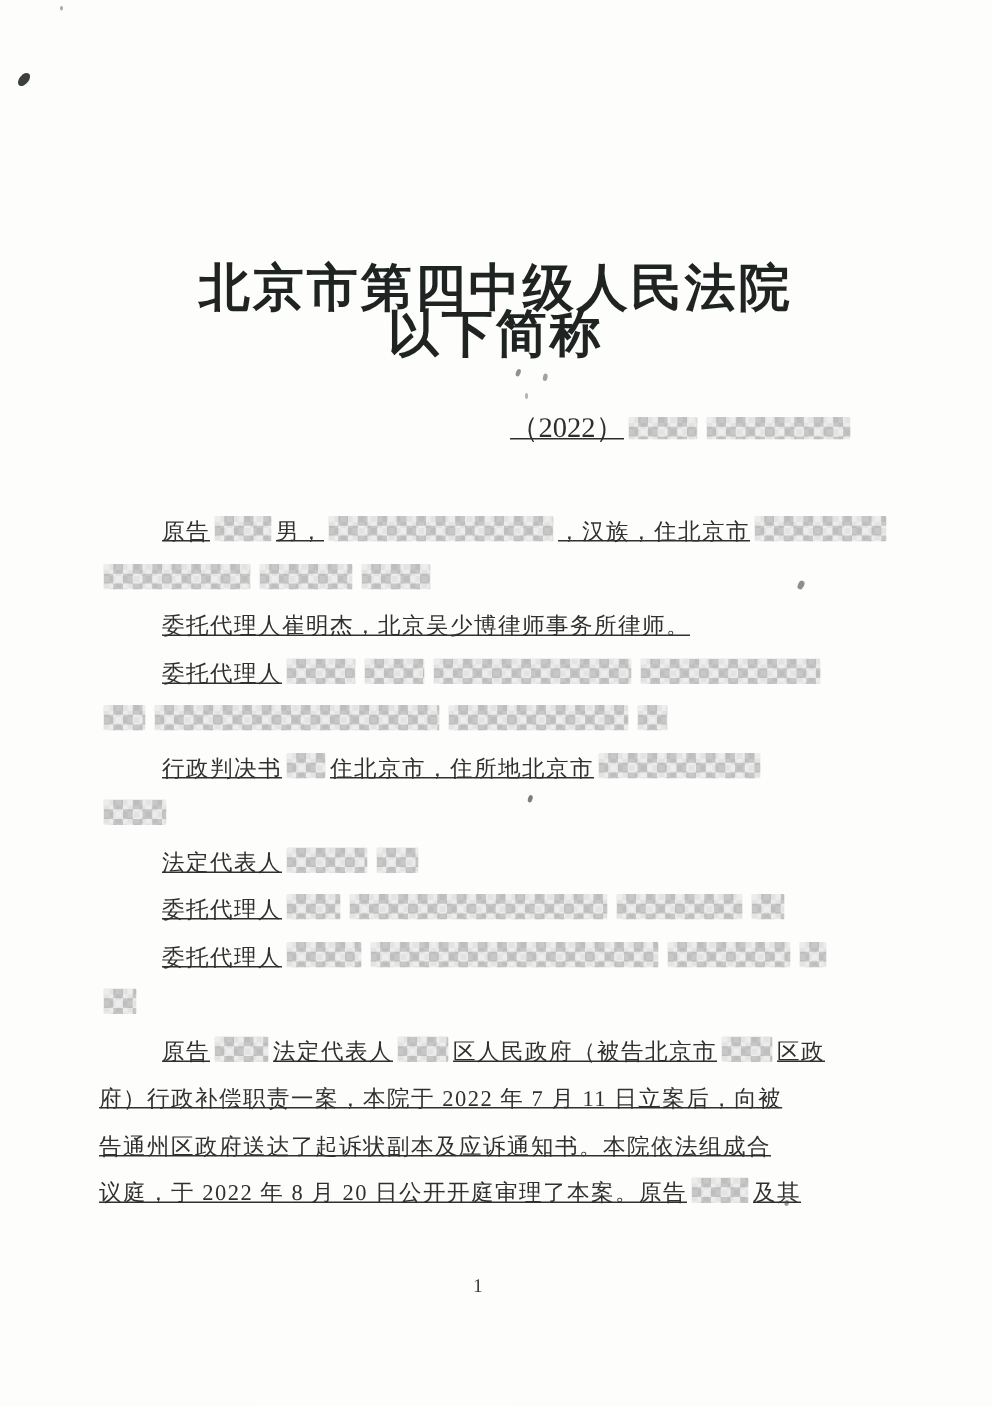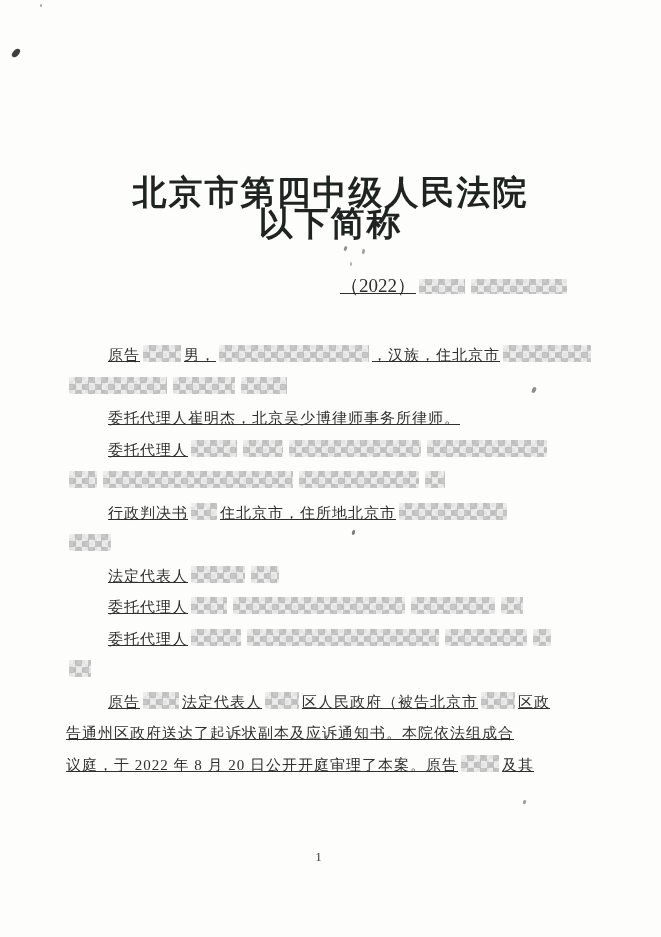--- a/index.html
+++ b/index.html
@@ -105,19 +105,20 @@
       <div class="doc-line indent"><span class="seg">委托代理人崔明杰，北京吴少博律师事务所律师。</span></div>
       <div class="doc-line indent"><span class="seg">委托代理人</span><span class="redact" style="width: 46px;"></span><span class="redact" style="width: 40px;"></span><span class="redact" style="width: 132px;"></span><span class="redact" style="width: 120px;"></span></div>
       <div class="doc-line"><span class="redact" style="width: 28px;"></span><span class="redact" style="width: 190px;"></span><span class="redact" style="width: 120px;"></span><span class="redact" style="width: 20px;"></span></div>
       <div class="doc-line indent"><span class="seg">行政判决书</span><span class="redact" style="width: 26px;"></span><span class="seg">住北京市，住所地北京市</span><span class="redact" style="width: 108px;"></span></div>
       <div class="doc-line"><span class="redact" style="width: 42px;"></span></div>
       <div class="doc-line indent"><span class="seg">法定代表人</span><span class="redact" style="width: 54px;"></span><span class="redact" style="width: 28px;"></span></div>
       <div class="doc-line indent"><span class="seg">委托代理人</span><span class="redact" style="width: 36px;"></span><span class="redact" style="width: 172px;"></span><span class="redact" style="width: 84px;"></span><span class="redact" style="width: 22px;"></span></div>
       <div class="doc-line indent"><span class="seg">委托代理人</span><span class="redact" style="width: 50px;"></span><span class="redact" style="width: 192px;"></span><span class="redact" style="width: 82px;"></span><span class="redact" style="width: 18px;"></span></div>
       <div class="doc-line"><span class="redact" style="width: 22px;"></span></div>
       <div class="doc-line indent"><span class="seg">原告</span><span class="redact" style="width: 36px;"></span><span class="seg">法定代表人</span><span class="redact" style="width: 34px;"></span><span class="seg">区人民政府（被告北京市</span><span class="redact" style="width: 34px;"></span><span class="seg">区政</span></div>
+      <div class="doc-line"><span class="seg">府）行政补偿职责一案，本院于 2022 年 7 月 11 日立案后，向被</span></div>
       <div class="doc-line"><span class="seg">告通州区政府送达了起诉状副本及应诉通知书。本院依法组成合</span></div>
       <div class="doc-line"><span class="seg">议庭，于 2022 年 8 月 20 日公开开庭审理了本案。原告</span><span class="redact" style="width: 38px;"></span><span class="seg">及其</span></div>
     </div>
 
   <div class="page-number">1</div>
 
 </div>
 
 </body></html>

